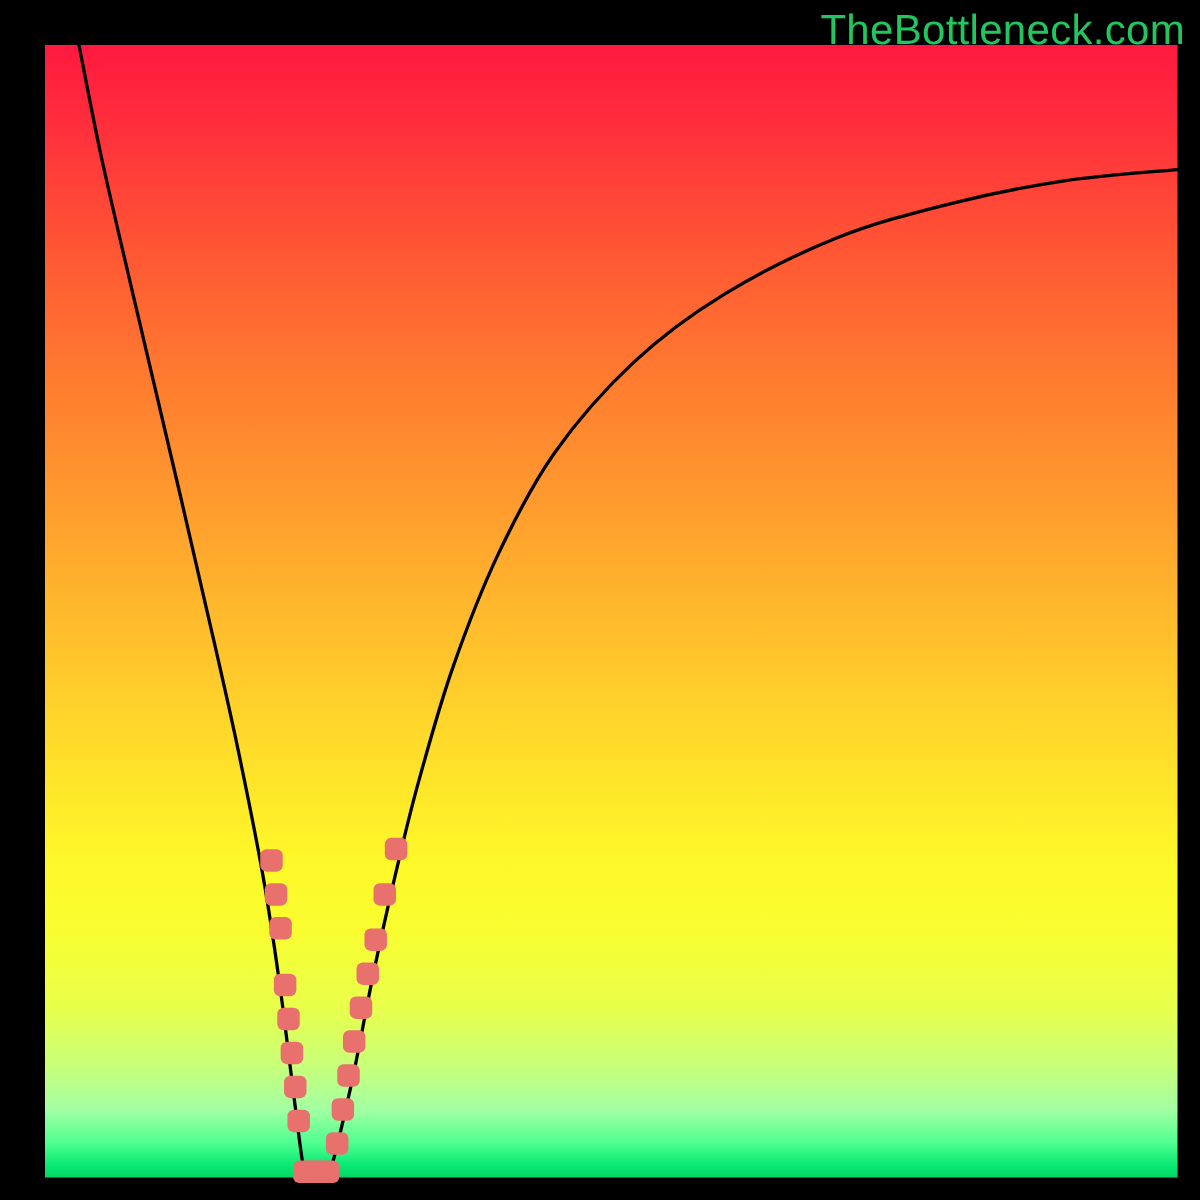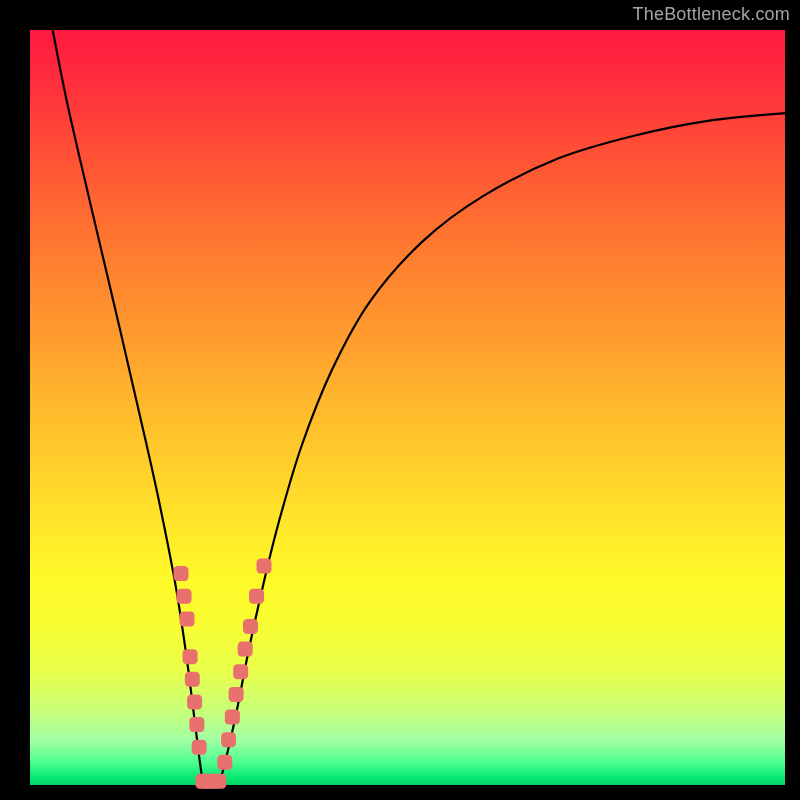--- a/index.html
+++ b/index.html
@@ -41,22 +41,22 @@
       #a3ffa3 94%,
       #4dff8f 97%,
       #06e871 99%,
       #05d565 100%
     );
   }
   .watermark {
     position: absolute;
     top: 4px;
     right: 10px;
-    color: #a3a3a3;
-    font-size: 18px;
+    color: #22c55e;
+    font-size: 28px;
     font-weight: 500;
     letter-spacing: 0.2px;
     user-select: none;
   }
   svg.curve {
     position: absolute;
     left: 0;
     top: 0;
     width: 755px;
     height: 755px;

